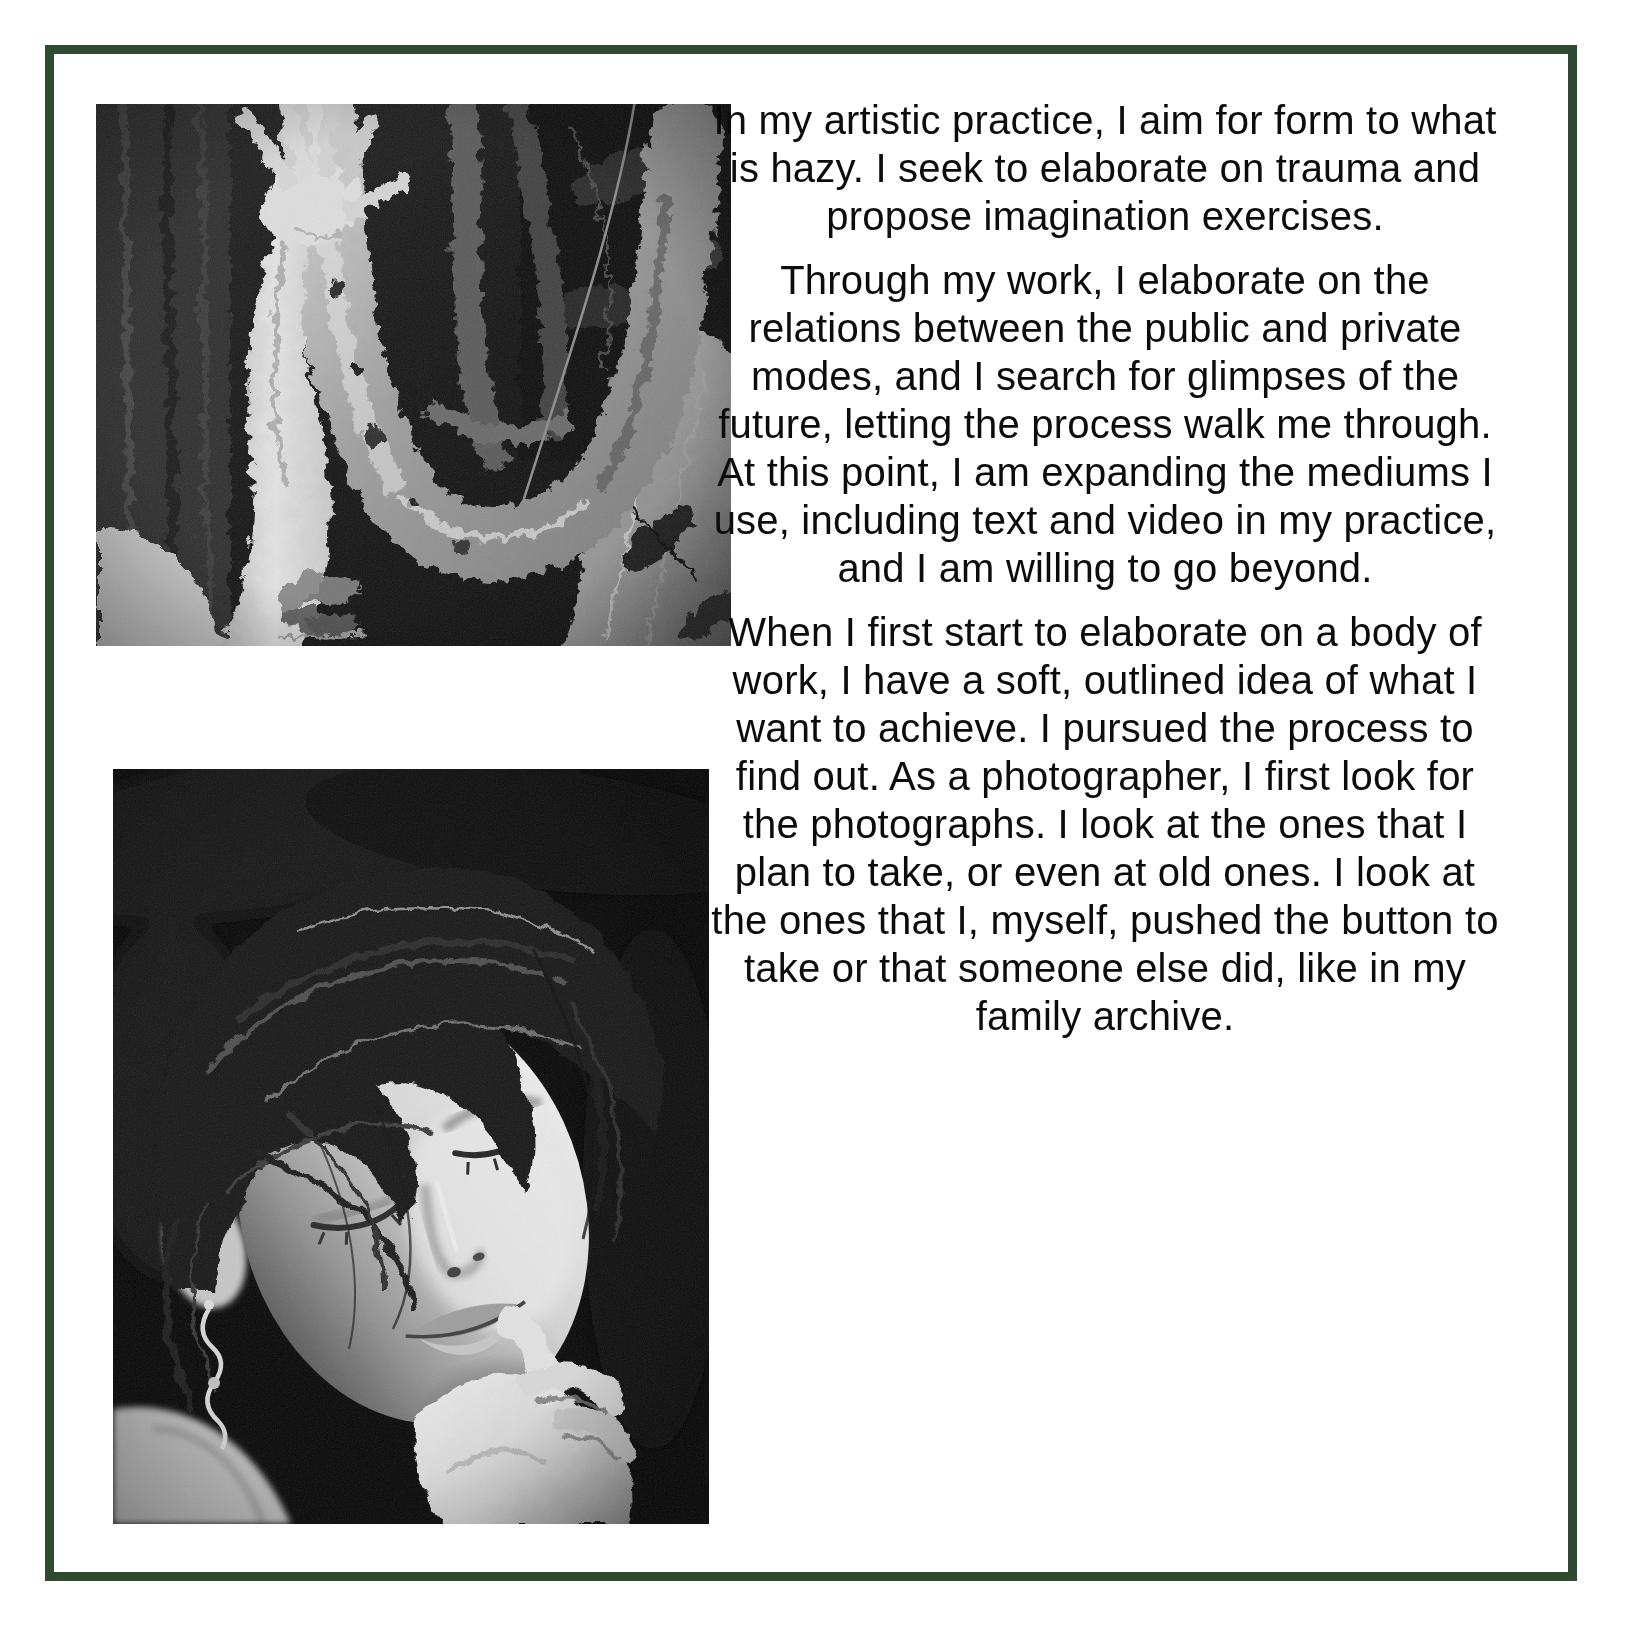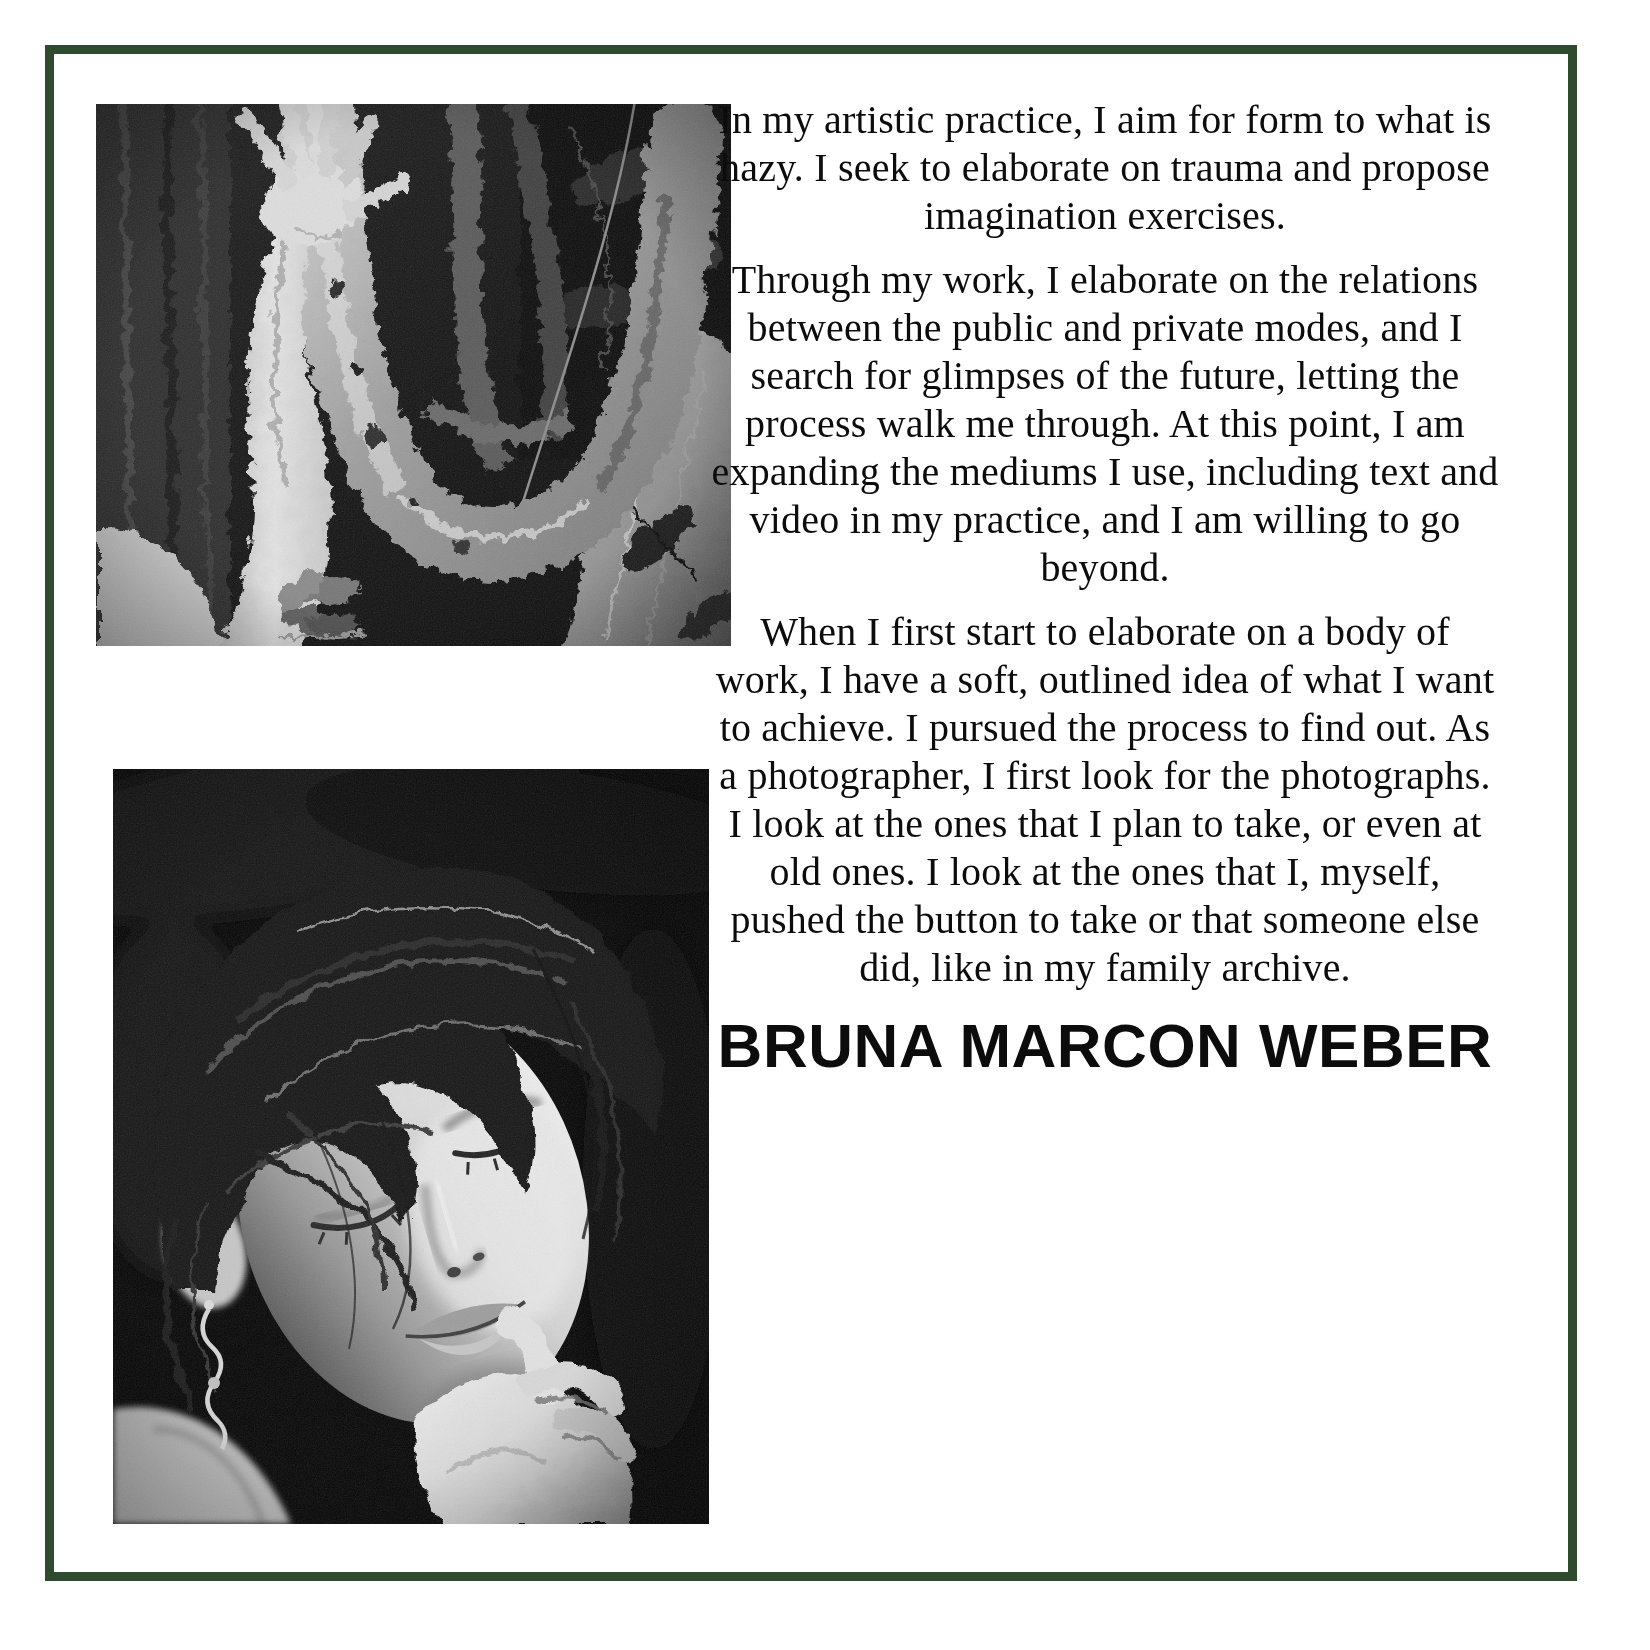--- a/index.html
+++ b/index.html
@@ -27,21 +27,20 @@
   .text-col{
     position:absolute;left:710px;top:96px;width:790px;
     text-align:center;
   }
   .para{
     margin:0 0 16px 0;
     font-size:40px;
     line-height:48px;
     letter-spacing:0.2px;
     font-weight:400;
-    font-family:Liberation Serif, serif;
   }
   .artist-name{
     margin:22px 0 6px 0;
     font-size:62px;
     line-height:64px;
     font-weight:bold;
     letter-spacing:0.5px;
     white-space:nowrap;
   }
   .contact-line{
@@ -288,14 +287,13 @@
 
     <rect width="596" height="755" fill="url(#vig2)"></rect>
     <rect width="596" height="755" filter="url(#grain2)" opacity="0.15"></rect>
   </svg>
 </div>
 
 <div class="text-col">
   <p class="para">In my artistic practice, I aim for form to what is hazy. I seek to elaborate on trauma and propose imagination exercises.</p>
   <p class="para">Through my work, I elaborate on the relations between the public and private modes, and I search for glimpses of the future, letting the process walk me through. At this point, I am expanding the mediums I use, including text and video in my practice, and I am willing to go beyond.</p>
   <p class="para">When I first start to elaborate on a body of work, I have a soft, outlined idea of what I want to achieve. I pursued the process to find out. As a photographer, I first look for the photographs. I look at the ones that I plan to take, or even at old ones. I look at the ones that I, myself, pushed the button to take or that someone else did, like in my family archive.</p>
-  <div class="artist-name">BRUNA MARCON WEBER</div>
 </div>
 
 </body></html>

